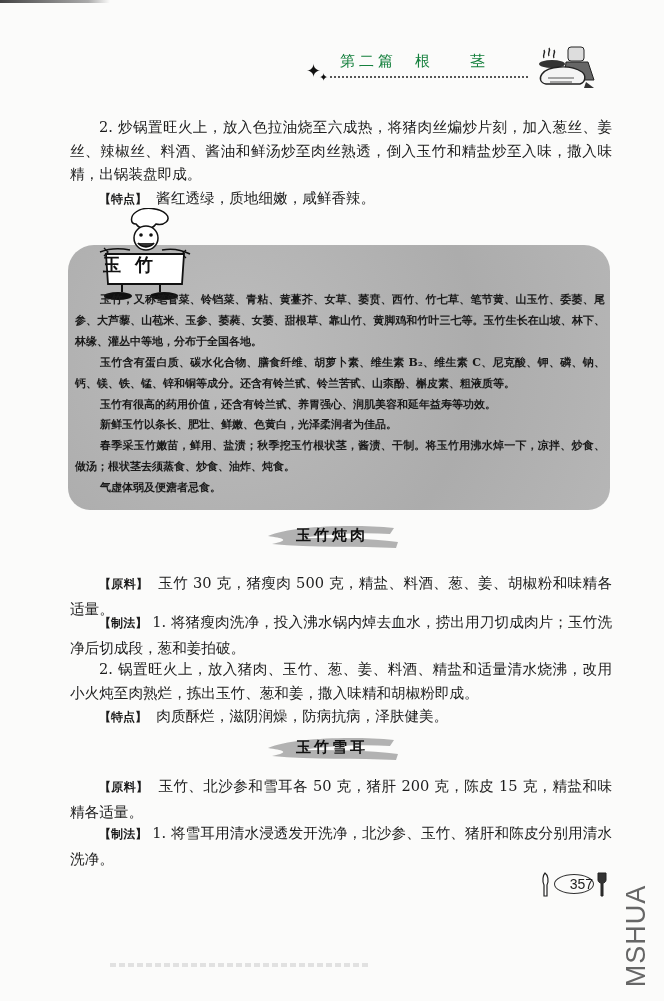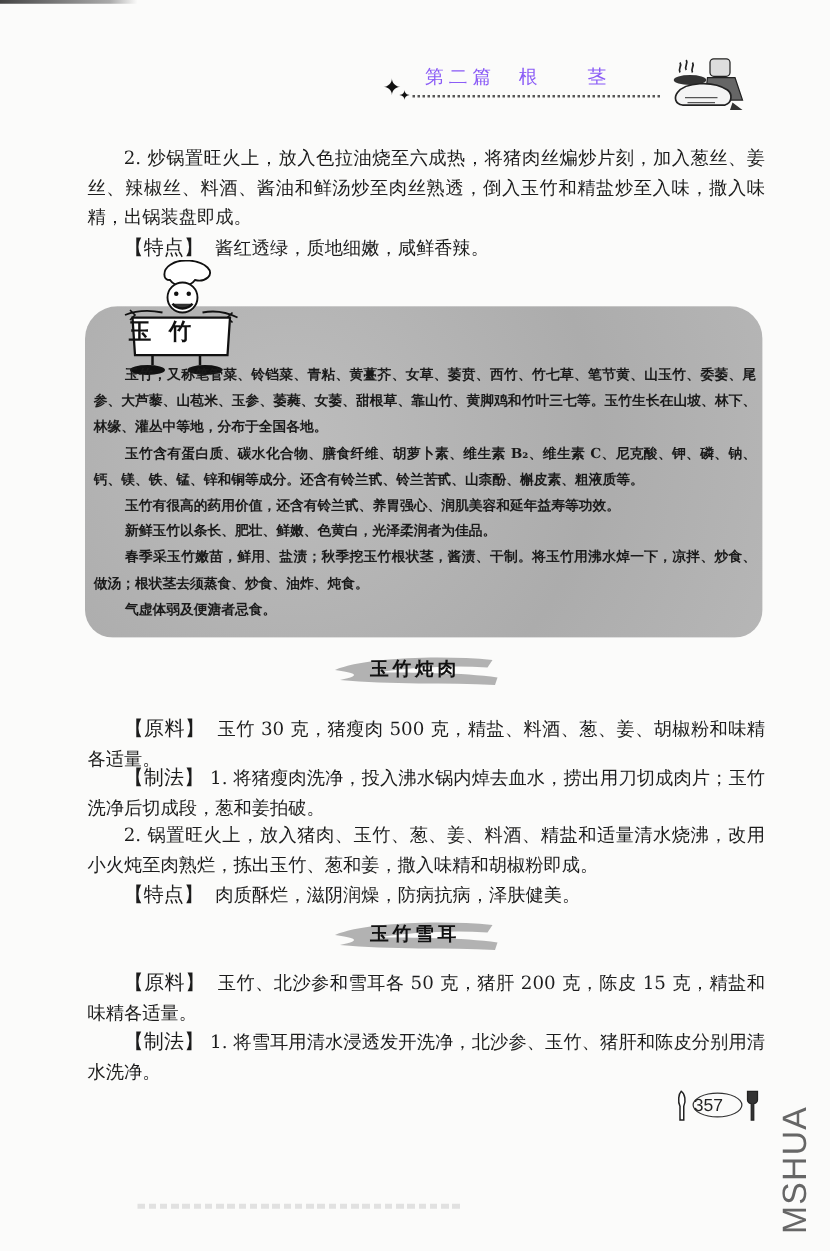--- a/index.html
+++ b/index.html
@@ -4,47 +4,47 @@
 <style>
   html, body { margin:0; padding:0; }
   body {
     width:664px; height:1001px; background:#fbfbfa; position:relative; overflow:hidden;
     font-family: "DejaVu Serif", "Liberation Serif", serif; color:#1c1c1c;
   }
   .topbar { position:absolute; left:0; top:0; width:110px; height:3px; background:linear-gradient(90deg,#444,#aaa 80%,transparent); }
   .header { position:absolute; left:306px; top:44px; width:260px; height:40px; }
   .header .stars { position:absolute; left:0; top:18px; font-size:18px; line-height:18px; color:#111; }
   .header .stars .s2 { font-size:11px; position:relative; top:4px; margin-left:-2px; }
-  .header .title { position:absolute; left:34px; top:8px; font-family:"DejaVu Sans","Liberation Sans",sans-serif; font-size:15px; letter-spacing:4px; color:#8b5cf6; }
+  .header .title { position:absolute; left:34px; top:8px; font-family:"DejaVu Sans","Liberation Sans",sans-serif; font-size:15px; letter-spacing:4px; color:#15803d; }
   .header .title .sp { display:inline-block; width:18px; }
   .header .dots { position:absolute; left:24px; top:32px; width:198px; border-top:2px dotted #555; }
   .chef-icon { position:absolute; left:538px; top:44px; width:66px; height:50px; }
 
   .para { position:absolute; left:70px; width:542px; font-size:14.6px; line-height:23.5px; text-align:justify; text-align-last:left; }
   .para.indent { text-indent:29px; }
-  .bold { font-weight:normal; font-family:"DejaVu Sans","Liberation Sans",sans-serif; font-size:16px; }
+  .bold { font-weight:bold; font-family:"DejaVu Sans","Liberation Sans",sans-serif; font-size:12px; }
 
   .info-box {
     position:absolute; left:68px; top:245px; width:542px; height:265px;
     background:#b3b3b3;
     background-image:radial-gradient(circle at 30% 40%, #bdbdbd 0, #acacac 60%, #b6b6b6 100%);
     border-radius:26px 26px 22px 22px;
   }
   .info-text { position:absolute; left:75px; top:290px; width:530px; font-size:11px; line-height:20.9px; font-weight:bold; color:#1a1a1a; font-family:"DejaVu Serif","Liberation Serif",serif; text-align:justify; text-align-last:left; }
   .info-text p { margin:0; }
   .info-text p.ind { text-indent:25px; }
   .chef-sign { position:absolute; left:96px; top:208px; width:96px; height:94px; }
   .sign-label { position:absolute; left:103px; top:253px; width:66px; font-family:"DejaVu Sans","Liberation Sans",sans-serif; font-weight:bold; font-size:18px; color:#111; letter-spacing:14px; }
 
   .dish-title { position:absolute; width:140px; height:32px; }
   .dish-title svg { position:absolute; left:0; top:0; }
   .dish-title span { position:absolute; left:0; width:140px; top:6px; text-align:center; font-family:"DejaVu Serif","Liberation Serif",serif; font-weight:bold; font-size:15px; letter-spacing:3px; color:#111; }
 
   .page-num { position:absolute; left:540px; top:872px; width:70px; height:24px; }
-  .page-num .oval { position:absolute; left:14px; top:2px; width:38px; height:18px; border:1.5px solid #333; border-radius:50%; font-family:"Liberation Sans","DejaVu Sans",sans-serif; font-size:14px; text-align:left; line-height:18px; color:#222; }
+  .page-num .oval { position:absolute; left:14px; top:2px; width:38px; height:18px; border:1.5px solid #333; border-radius:50%; font-family:"Liberation Sans","DejaVu Sans",sans-serif; font-size:14px; text-align:right; line-height:18px; color:#222; }
   .watermark { position:absolute; left:616px; top:886px; width:40px; height:100px; }
   .watermark span { position:absolute; left:50%; top:50%; transform:translate(-50%,-50%) rotate(-90deg); font-family:"Liberation Sans","DejaVu Sans",sans-serif; font-size:27px; color:#666; letter-spacing:1px; white-space:nowrap; }
   .ghost { position:absolute; left:110px; top:963px; width:260px; height:4px; background:repeating-linear-gradient(90deg,#d6d6d6 0 6px,transparent 6px 9px); opacity:.7; }
 </style>
 </head>
 <body>
 
 <div class="topbar"></div>
 
 <div class="header">

